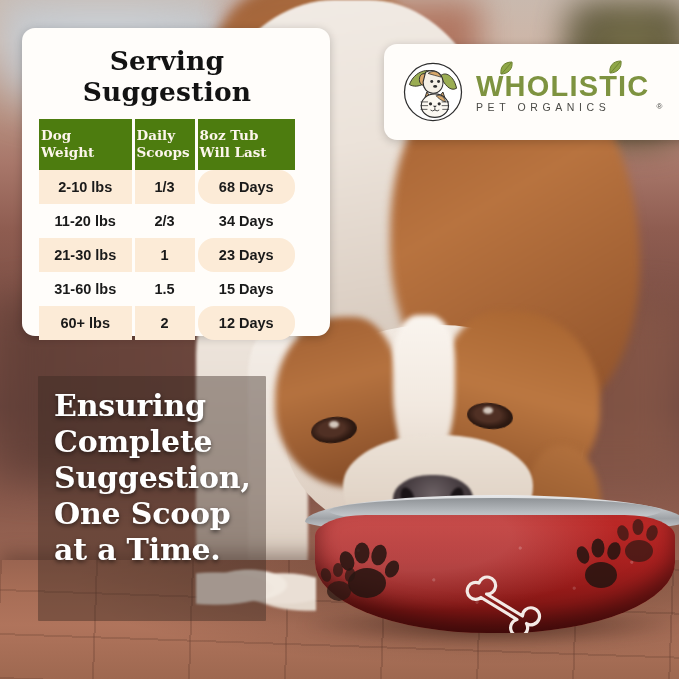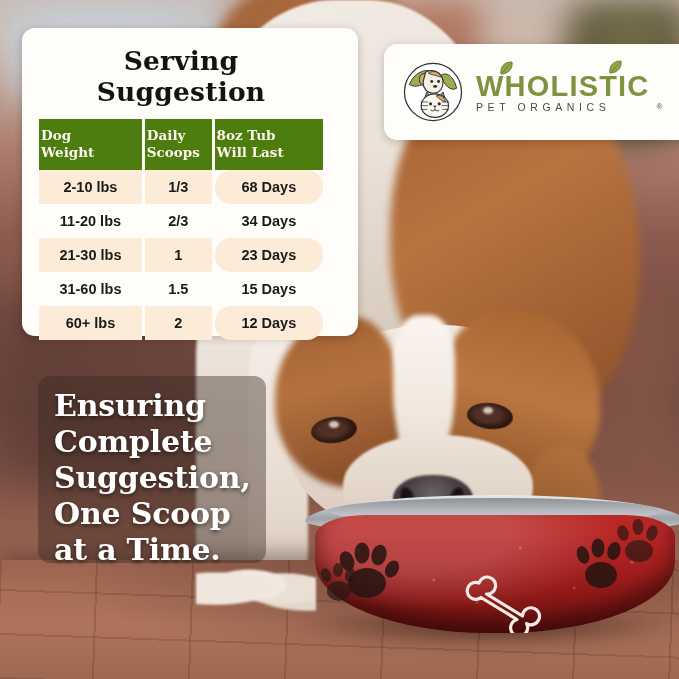--- a/index.html
+++ b/index.html
@@ -213,21 +213,21 @@
   .pawprint{ position:absolute; opacity:.85; }
   .bone{ position:absolute; left:150px; top:52px; }
   .bowl-shadow{
     position:absolute; left:300px; top:615px; width:379px; height:32px;
     background:radial-gradient(ellipse at 50% 30%, rgba(40,18,12,.6) 0%, rgba(40,18,12,0) 72%);
     filter:blur(5px);
   }
 
   
   #table-card{
-    position:absolute; left:22px; top:28px; width:336px; height:308px;
+    position:absolute; left:22px; top:28px; width:308px; height:308px;
     background:#fffdfa; border-radius:13px;
     box-shadow:0 2px 10px rgba(0,0,0,.22);
     padding:10px 32px 10px 14px;
   }
   .card-title{
     font-family:"DejaVu Serif", serif;
     font-weight:bold; font-size:26.5px; color:#131313;
     text-align:center; letter-spacing:.2px; margin:7px 0 12px 0;
   }
   table{ width:100%; border-collapse:separate; border-spacing:3px 0; }
@@ -269,23 +269,23 @@
     font-size:10.5px; letter-spacing:4.6px; color:#4a4a46;
     margin-top:0; position:relative;
   }
   .reg-mark{
     position:absolute; right:-13px; bottom:2px;
     font-size:8px; color:#4a4a46; letter-spacing:0;
   }
 
   
   #tagline{
-    position:absolute; left:38px; top:376px; width:228px; height:187px;
+    position:absolute; left:38px; top:376px; width:228px; height:245px;
     background:rgba(58,40,34,.42);
-    border-radius:12px;
+    border-radius:1px;
     padding:12px 10px 10px 16px;
   }
   .tagline-text{
     font-family:"DejaVu Serif", serif; font-weight:bold;
     font-size:30px; line-height:1.2; color:#ffffff;
     text-shadow:0 2px 4px rgba(0,0,0,.55);
     letter-spacing:-0.2px;
   }
 </style>
 </head>

